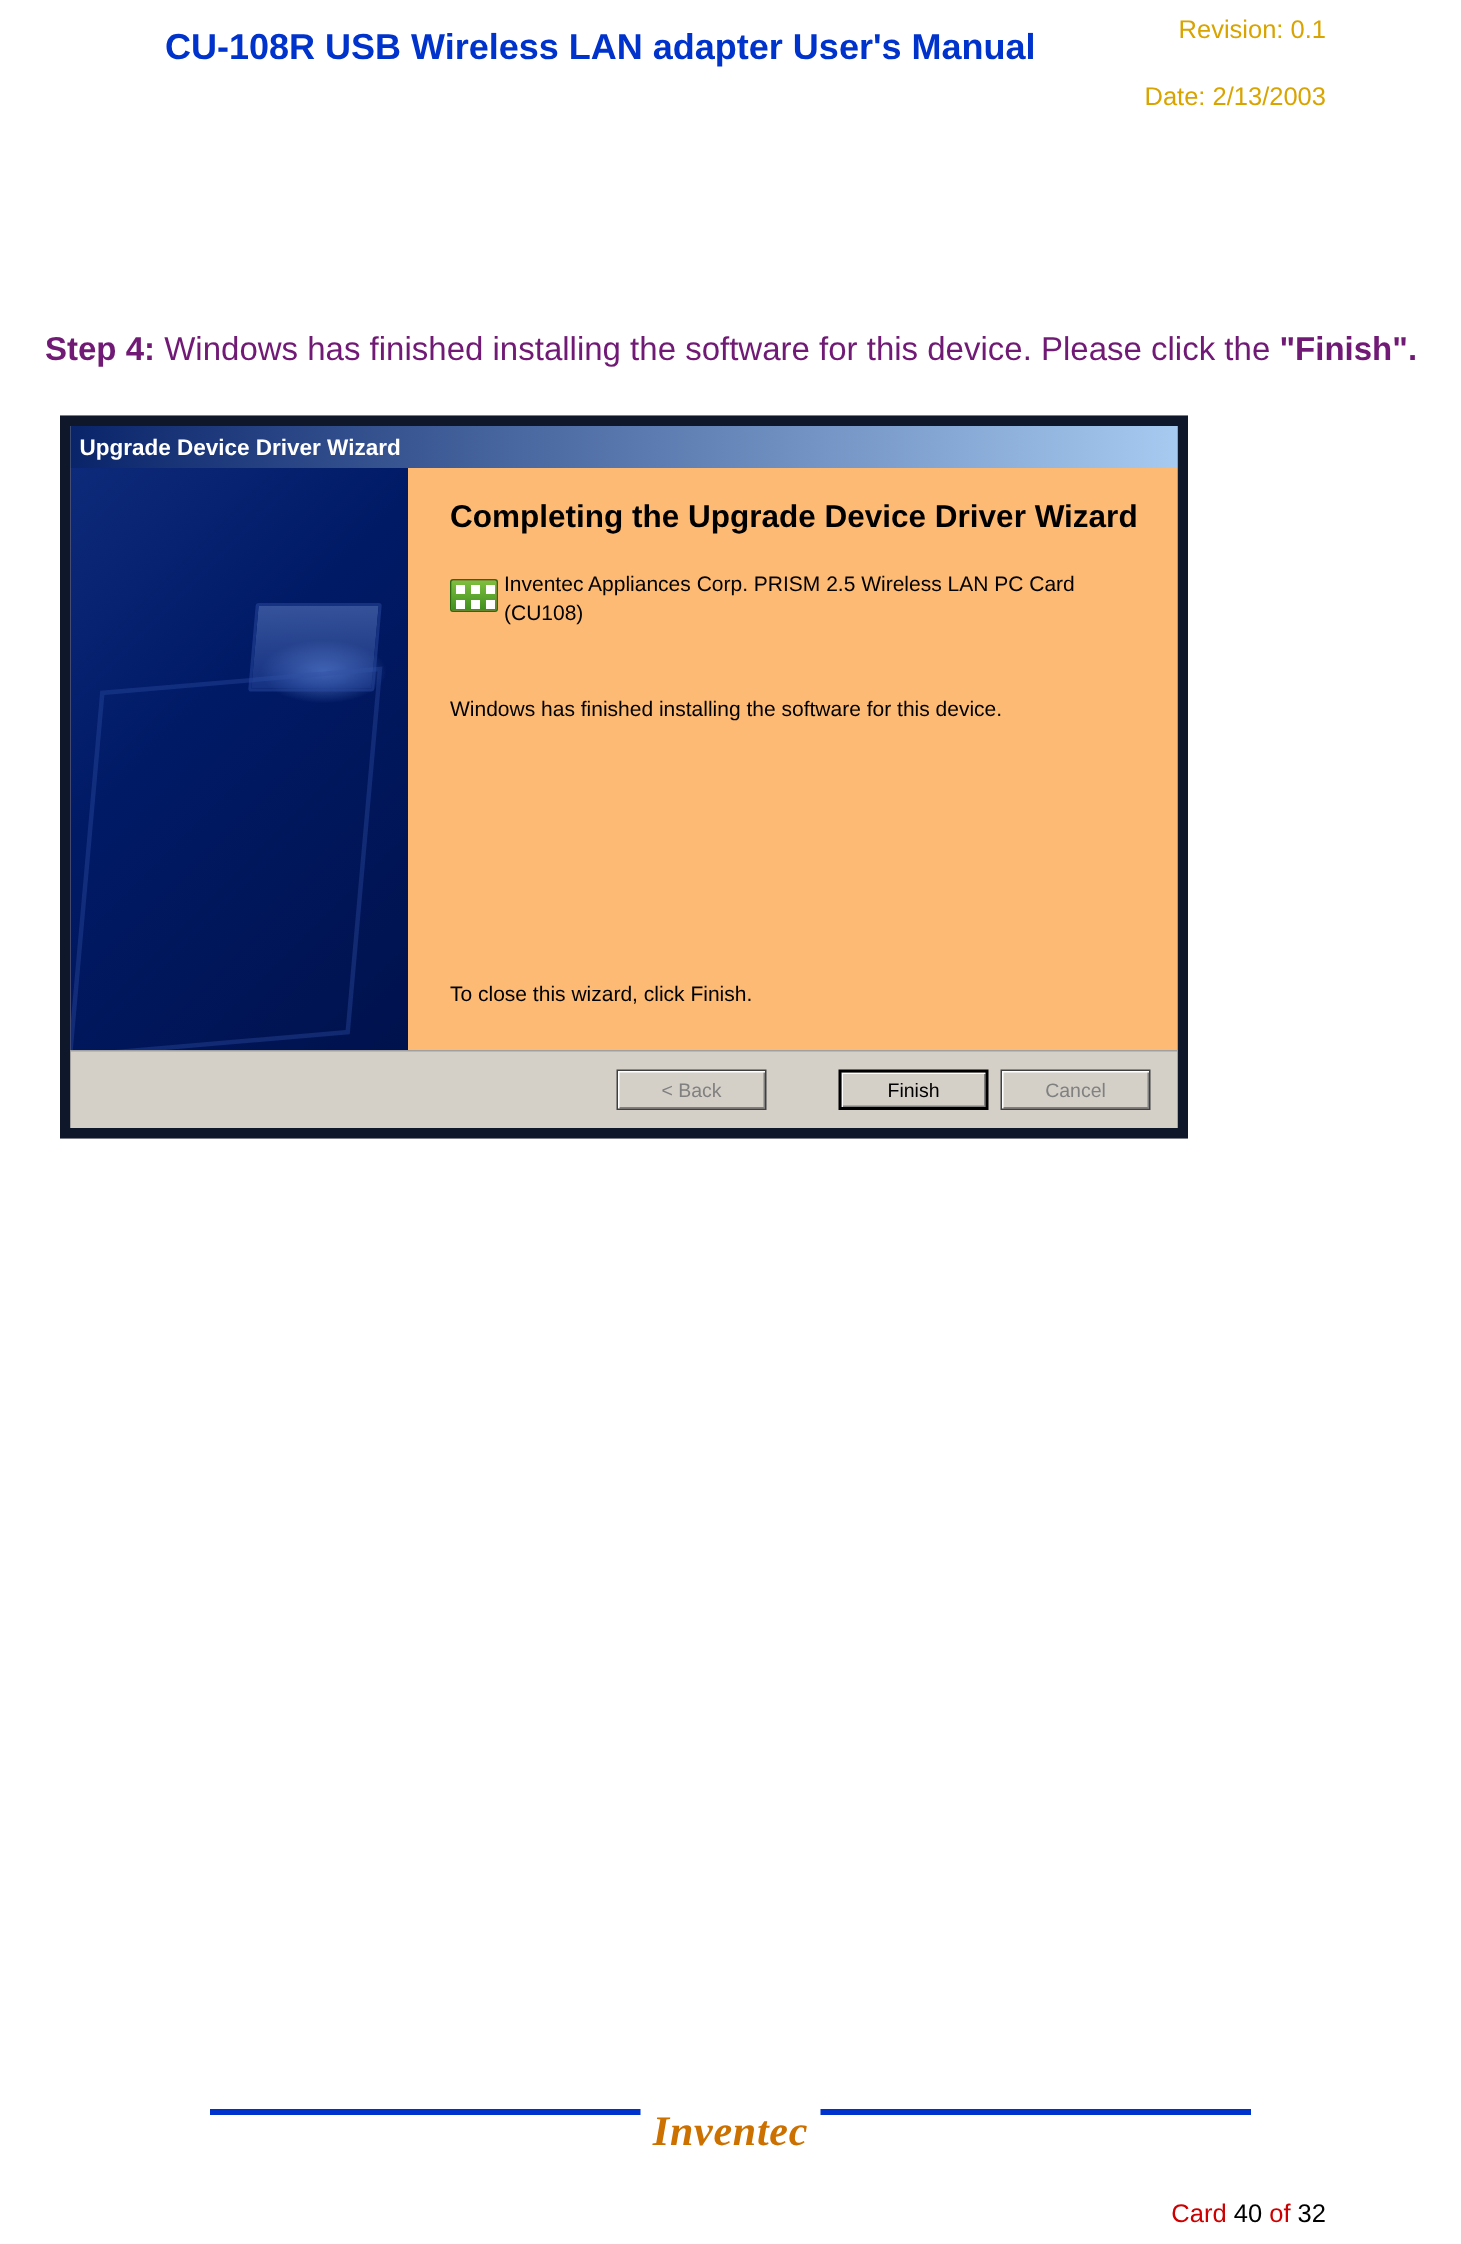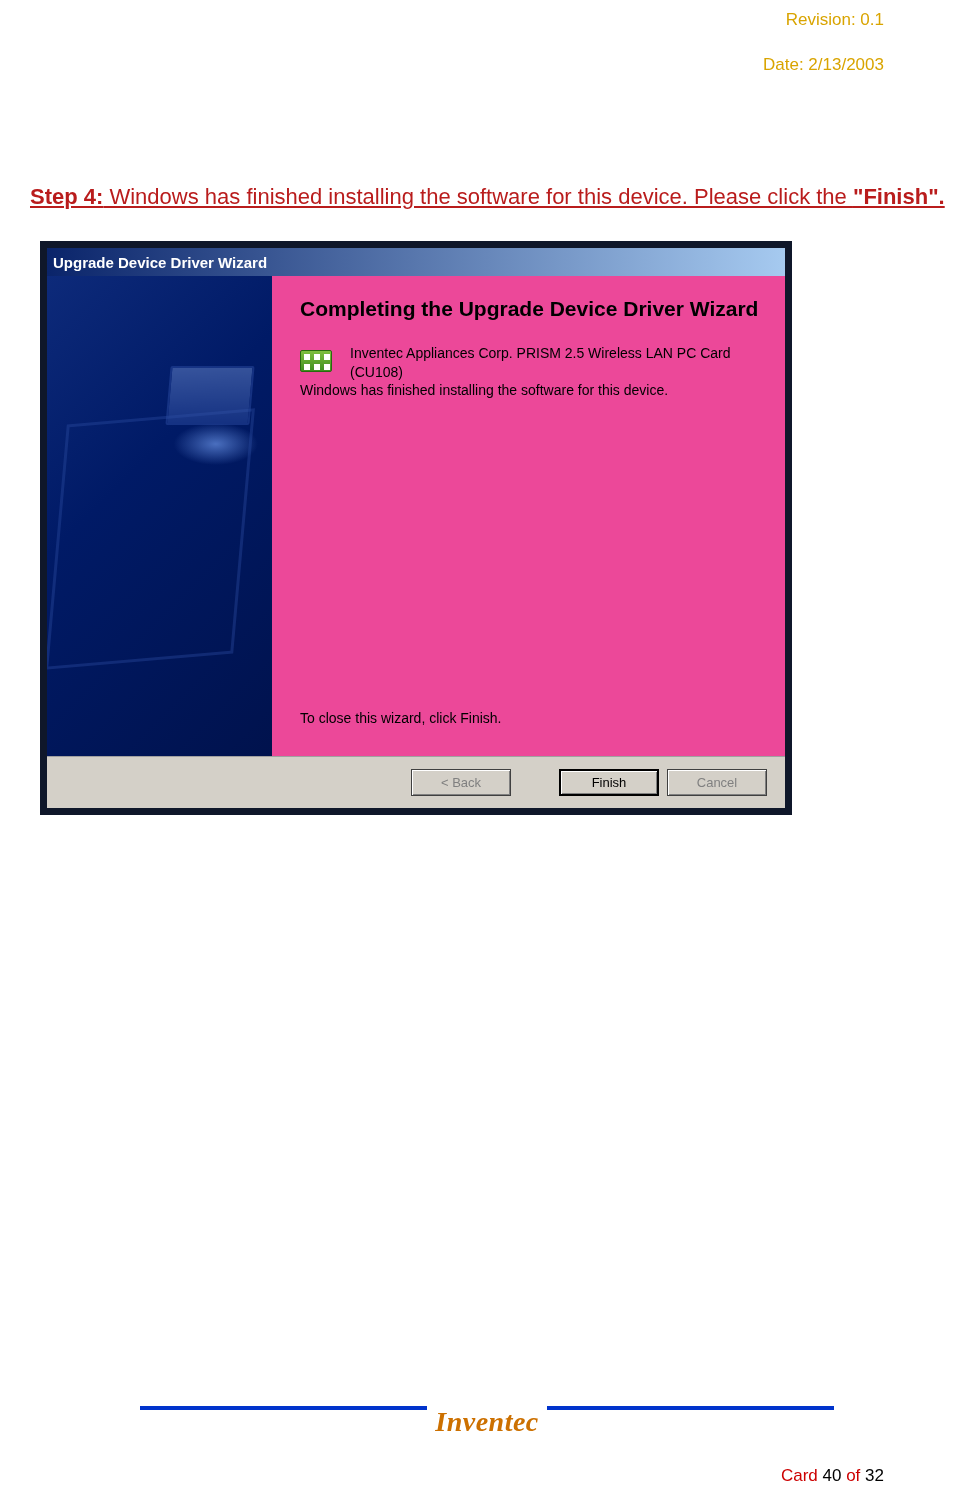--- a/index.html
+++ b/index.html
@@ -33,22 +33,21 @@
       right: 90px;
       color: #d9a400;
       font-size: 17px;
     }
     .body-section {
       padding: 170px 20px 0 30px;
     }
     .step-text {
       font-size: 22px;
       line-height: 1.5;
-      color: #b91c1c;
-      text-decoration: underline;
+      color: #701a75;
     }
     .step-text .step-label {
       font-weight: bold;
     }
     .step-text .finish-quote {
       font-weight: bold;
     }
     .wizard-window {
       margin: 28px 0 0 10px;
       width: 752px;
@@ -63,22 +62,22 @@
       padding: 0 6px;
     }
     .wizard-titlebar-text {
       color: #fff;
       font-size: 15px;
       font-weight: bold;
       font-family: Tahoma, Arial, sans-serif;
     }
     .wizard-body {
       display: flex;
-      height: 480px;
-      background: #ec4899;
+      height: 388px;
+      background: #fdba74;
     }
     .wizard-sidebar {
       width: 225px;
       background: #001a66;
       position: relative;
       overflow: hidden;
     }
     .sidebar-art {
       position: absolute;
       inset: 0;
@@ -120,21 +119,21 @@
     }
     .wizard-heading {
       font-size: 21px;
       font-weight: bold;
       line-height: 1.25;
       margin-bottom: 22px;
     }
     .device-row {
       display: flex;
       align-items: flex-start;
-      gap: 14px;
+      margin-bottom: 46px;
     }
     .device-icon {
       width: 36px;
       height: 34px;
       position: relative;
       flex: none;
     }
     .device-icon .card {
       position: absolute;
       left: 0; top: 6px;
@@ -230,20 +229,21 @@
     .page-num .black { color: #000; }
   </style>
 </head>
 <body>
 
 <div class="page-header">
   <div class="revision">
     <span>Revision:</span>
     <span>0.1</span>
   </div>
+  <div class="doc-title">CU-108R USB Wireless LAN adapter User's Manual</div>
   <div class="date-line">
     <span>Date:</span>
     <span>2/13/2003</span>
   </div>
 </div>
 
 <div class="body-section">
   <p class="step-text">
     <span class="step-label">Step 4:</span><span> Windows has finished installing the software for this device. Please click the </span><span class="finish-quote">"Finish".</span>
   </p>

